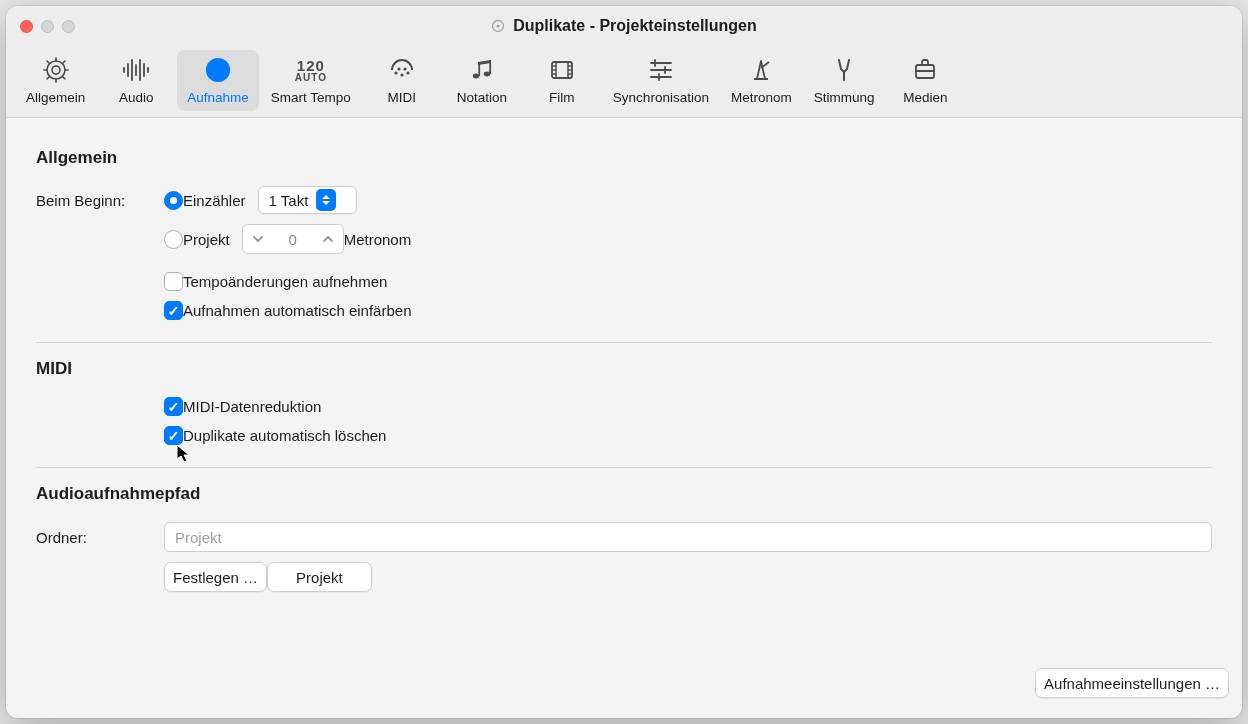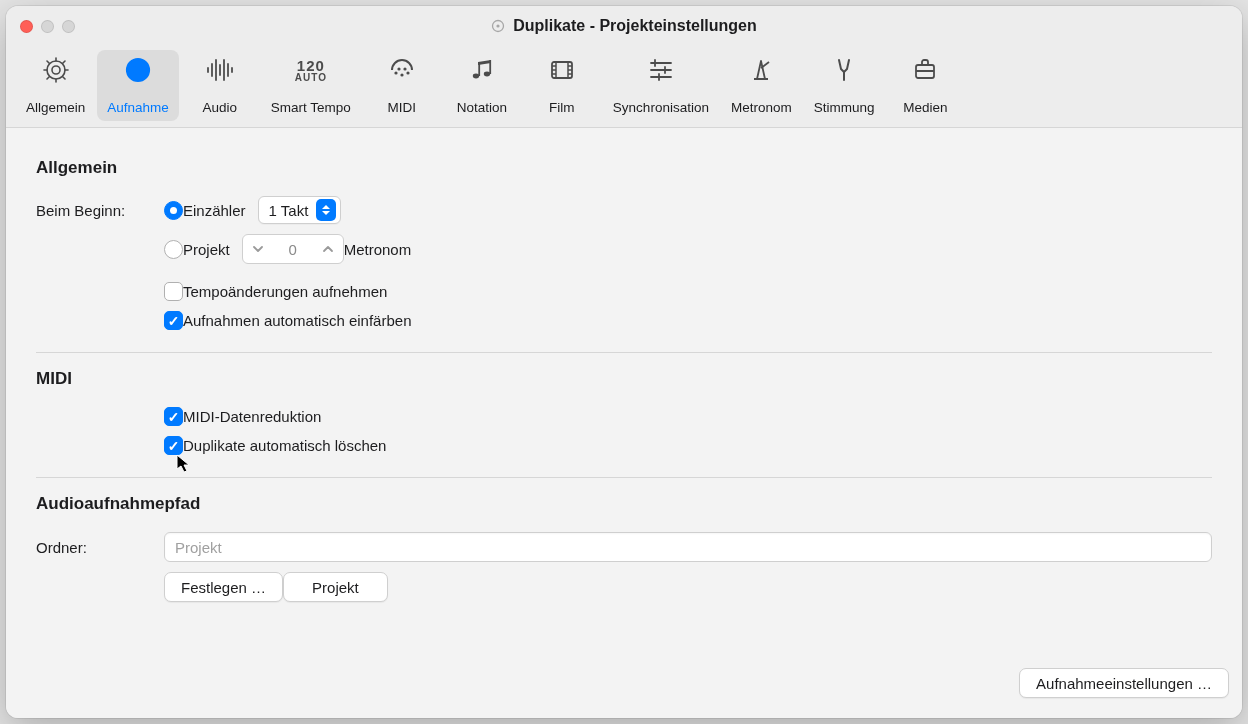--- a/index.html
+++ b/index.html
@@ -69,21 +69,21 @@
     background: #ededed;
     padding: 4px 10px 6px;
     display: flex;
     gap: 2px;
     border-bottom: 1px solid var(--border);
   }
   .tab {
     display: flex;
     flex-direction: column;
     align-items: center;
-    gap: 16px;
+    gap: 6px;
     padding: 6px 10px;
     border-radius: 8px;
     cursor: default;
     min-width: 78px;
   }
   .tab.selected {
     background: #dcdcdc;
   }
   .tab .icon { height: 28px; display:flex; align-items:center; justify-content:center; }
   .tab .label { font-size: 13.5px; }
@@ -127,21 +127,21 @@
   .radio.selected { border-color: var(--accent); background: var(--accent); }
   .radio.selected::after { content:""; width:7px;height:7px;border-radius:50%;background:#fff; }
   .checkbox { border-radius:5px; }
   .checkbox.checked { background: var(--accent); border-color: var(--accent); color:#fff; }
   .checkbox.checked::after { content:"✓"; font-size:14px; font-weight:700; color:#fff; line-height:1; }
   .opt-label { font-size:15px; }
 
   .popup {
     display:inline-flex;align-items:center;
     background:#fff;border:1px solid #cfcfcf;border-radius:6px;
-    height:28px;padding:0 4px 0 10px;gap:8px;
+    height:28px;padding:0 20px 0 10px;gap:8px;
     box-shadow: 0 1px 1px rgba(0,0,0,.03);
   }
   .popup .arrows {
     width:20px;height:22px;border-radius:5px;background:var(--accent);
     display:flex;flex-direction:column;align-items:center;justify-content:center;
     color:#fff;
   }
   .popup .arrows::before{content:"";border-left:4px solid transparent;border-right:4px solid transparent;border-bottom:4px solid #fff;margin-bottom:2px;}
   .popup .arrows::after{content:"";border-left:4px solid transparent;border-right:4px solid transparent;border-top:4px solid #fff;}
 
@@ -160,21 +160,21 @@
 
   .textfield {
     flex:1;
     background:#fff;border:1px solid #cfcfcf;border-radius:6px;
     height:30px;padding:0 10px;color:#a0a0a0;
     display:flex;align-items:center;
     box-shadow: inset 0 1px 2px rgba(0,0,0,.04);
   }
   .pushbtn {
     background:#fff;border:1px solid #cfcfcf;border-radius:7px;
-    height:30px;padding:0 16px;display:inline-flex;align-items:center;
+    height:30px;padding:0 8px;display:inline-flex;align-items:center;
     box-shadow: 0 1px 1px rgba(0,0,0,.05);
     font-size:15px;
   }
 
   .footer {
     position:absolute;
     bottom:20px;right:13px;
   }
 
   .cursor {
@@ -221,44 +221,44 @@
                 <line x1="5" y1="5" x2="7" y2="7"></line>
                 <line x1="21" y1="21" x2="23" y2="23"></line>
                 <line x1="5" y1="23" x2="7" y2="21"></line>
                 <line x1="21" y1="7" x2="23" y2="5"></line>
               </g>
             </g>
           </svg>
       </span>
       <span class="label">Allgemein</span>
     </div>
-    <div class="tab selected">
-      <span class="icon">
-        <svg width="28" height="28" viewBox="0 0 28 28">
-            <circle cx="14" cy="14" r="11" fill="none" stroke="#007aff" stroke-width="2.2"></circle>
-            <circle cx="14" cy="14" r="5" fill="#007aff"></circle>
-          </svg>
-      </span>
-      <span class="label">Aufnahme</span>
-    </div>
     <div class="tab">
       <span class="icon">
         <svg width="30" height="28" viewBox="0 0 30 28">
             <g stroke="#4c4c4c" stroke-width="1.8" stroke-linecap="round">
               <line x1="3" y1="12" x2="3" y2="16"></line>
               <line x1="7" y1="8" x2="7" y2="20"></line>
               <line x1="11" y1="4" x2="11" y2="24"></line>
               <line x1="15" y1="9" x2="15" y2="19"></line>
               <line x1="19" y1="4" x2="19" y2="24"></line>
               <line x1="23" y1="8" x2="23" y2="20"></line>
               <line x1="27" y1="12" x2="27" y2="16"></line>
             </g>
           </svg>
       </span>
       <span class="label">Audio</span>
+    </div>
+    <div class="tab selected">
+      <span class="icon">
+        <svg width="28" height="28" viewBox="0 0 28 28">
+            <circle cx="14" cy="14" r="11" fill="none" stroke="#007aff" stroke-width="2.2"></circle>
+            <circle cx="14" cy="14" r="5" fill="#007aff"></circle>
+          </svg>
+      </span>
+      <span class="label">Aufnahme</span>
     </div>
     <div class="tab">
       <span class="icon" style="flex-direction:column;line-height:1;">
         <span style="font-weight:700;color:#4c4c4c;font-size:15px;letter-spacing:1px;">120</span>
         <span style="font-weight:600;color:#4c4c4c;font-size:10px;letter-spacing:1px;">AUTO</span>
       </span>
       <span class="label">Smart Tempo</span>
     </div>
     <div class="tab">
       <span class="icon">

